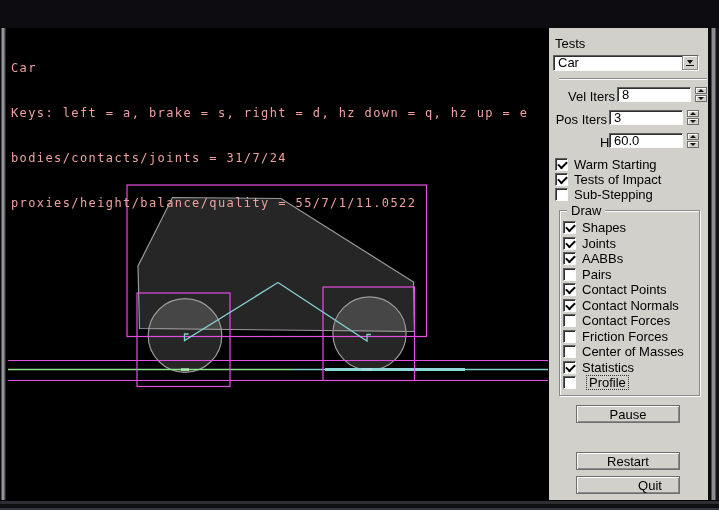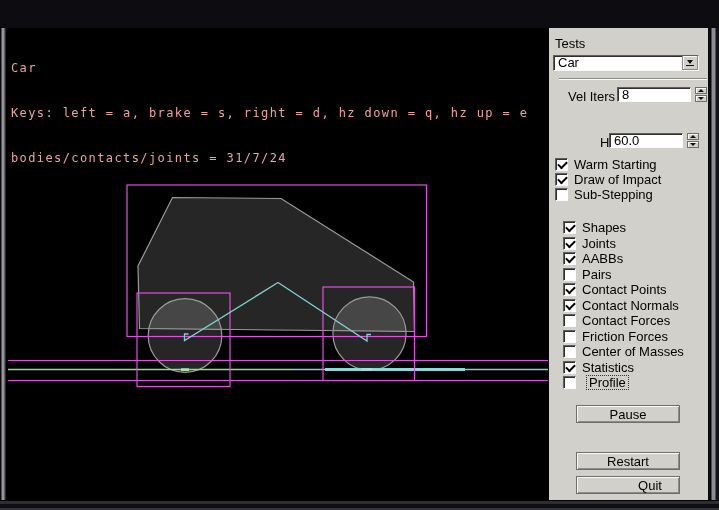--- a/index.html
+++ b/index.html
@@ -131,20 +131,21 @@
       <g fill="none" stroke="#84cfcf" stroke-width="1.3">
         <polyline points="271,254.5 177.5,312.5 177.5,306 181.5,306"></polyline>
         <polyline points="271,254.5 360,313 360,306.5 364,306.5"></polyline>
       </g>
     </svg>
 
     <div class="stats">
       <div class="stat-line">Car</div>
       <div class="stat-line">Keys: left = a, brake = s, right = d, hz down = q, hz up = e</div>
       <div class="stat-line">bodies/contacts/joints = 31/7/24</div>
+      <div class="stat-line">proxies/height/balance/quality = 55/7/1/11.0522</div>
     </div>
   </div>
 
   <div class="sidebar">
 
     <div class="sb-abs tests-label">Tests</div>
 
     <div class="sb-abs dropdown">
       <span class="dd-value">Car</span>
       <span class="dd-btn">
@@ -158,20 +159,30 @@
     <div class="sb-abs spin-row" style="left:8px;top:59px;width:159px;">
       <span class="spin-label">Vel Iters</span>
       <span class="spin-field">
           <span>8</span>
         </span>
       <span class="spinner">
         <span class="spin-up"></span>
         <span class="spin-down"></span>
       </span>
     </div>
+    <div class="sb-abs spin-row" style="left:0;top:82px;width:159px;">
+      <span class="spin-label">Pos Iters</span>
+      <span class="spin-field">
+          <span>3</span>
+        </span>
+      <span class="spinner">
+        <span class="spin-up"></span>
+        <span class="spin-down"></span>
+      </span>
+    </div>
     <div class="sb-abs spin-row" style="left:0;top:105px;width:183px;">
       <span class="spin-label">Hertz</span>
       <span class="spin-field">
           <span>60.0</span>
         </span>
       <span class="spinner">
         <span class="spin-up"></span>
         <span class="spin-down"></span>
       </span>
     </div>
@@ -179,27 +190,30 @@
     <div class="sb-abs cb-row" style="left:6px;top:130px;" data-checked="true">
       <span class="cb-box">
           <span class="checkmark"></span>
         </span>
       <span class="cb-label">Warm Starting</span>
     </div>
     <div class="sb-abs cb-row" style="left:6px;top:145px;" data-checked="true">
       <span class="cb-box">
           <span class="checkmark"></span>
         </span>
-      <span class="cb-label">Draw of Impact</span>
+      <span class="cb-label">Tests of Impact</span>
     </div>
     <div class="sb-abs cb-row" style="left:6px;top:160px;" data-checked="false">
       <span class="cb-box"></span>
       <span class="cb-label">Sub-Stepping</span>
     </div>
 
+    <div class="sb-abs groupbox">
+      <span class="group-label">Draw</span>
+    </div>
 
     <div class="sb-abs cb-row" style="left:14px;top:193px;" data-checked="true">
       <span class="cb-box">
           <span class="checkmark"></span>
         </span>
       <span class="cb-label">Shapes</span>
     </div>
     <div class="sb-abs cb-row" style="left:14px;top:208.5px;" data-checked="true">
       <span class="cb-box">
           <span class="checkmark"></span>

